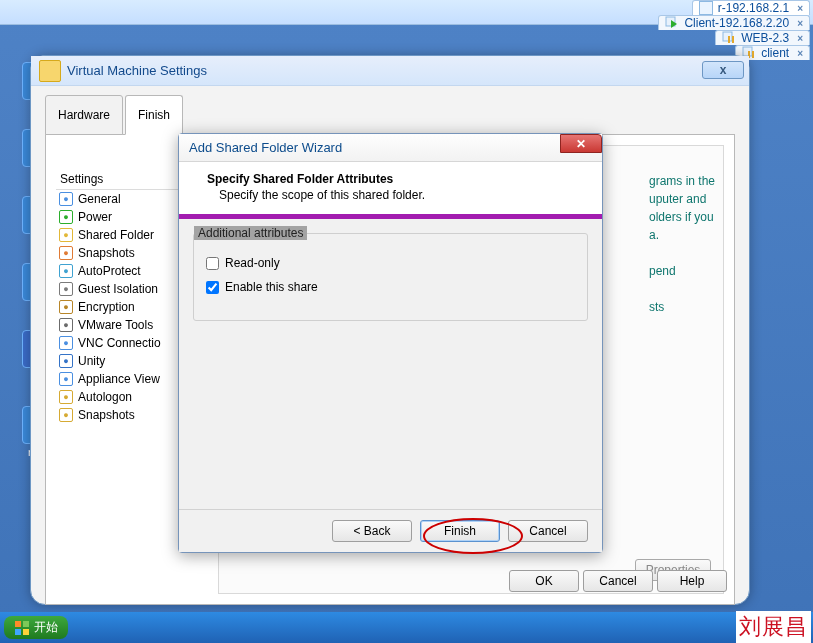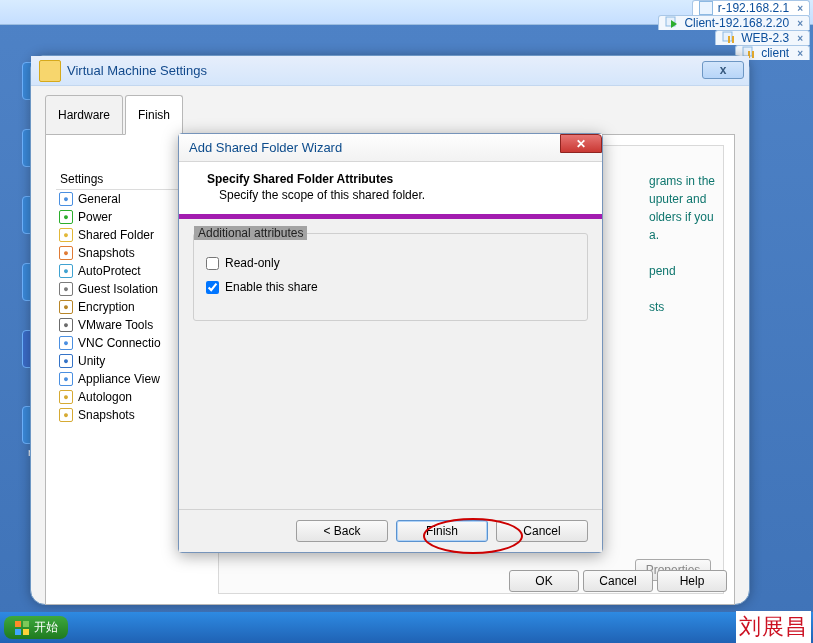--- a/index.html
+++ b/index.html
@@ -260,21 +260,21 @@
   position:absolute;
   left:0; right:0; bottom:0;
   padding:10px 14px;
   border-top:1px solid #d2d2d2;
   background:#f1f1f1;
   display:flex;
   justify-content:flex-end;
   gap:8px;
 }
 .wizard-foot button {
-  width:92px; height:22px;
+  width:80px; height:22px;
   border:1px solid #9e9e9e;
   background: linear-gradient(#fafafa,#e6e6e6);
   font-size:12px;
   border-radius:3px;
 }
 .wizard-foot button.primary {
   border:1px solid #5a92cf;
   box-shadow:0 0 0 1px #aed2f7 inset;
 }
 

